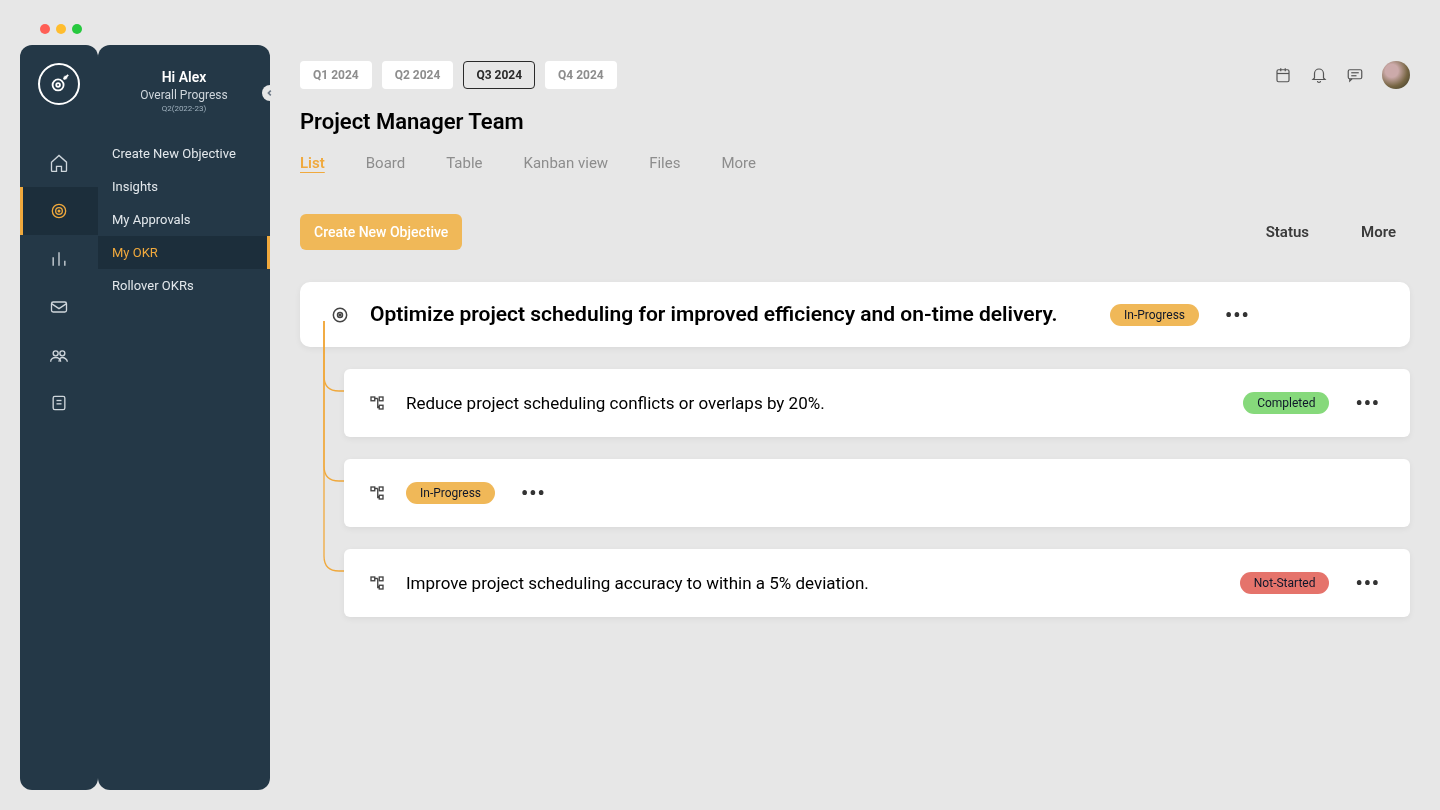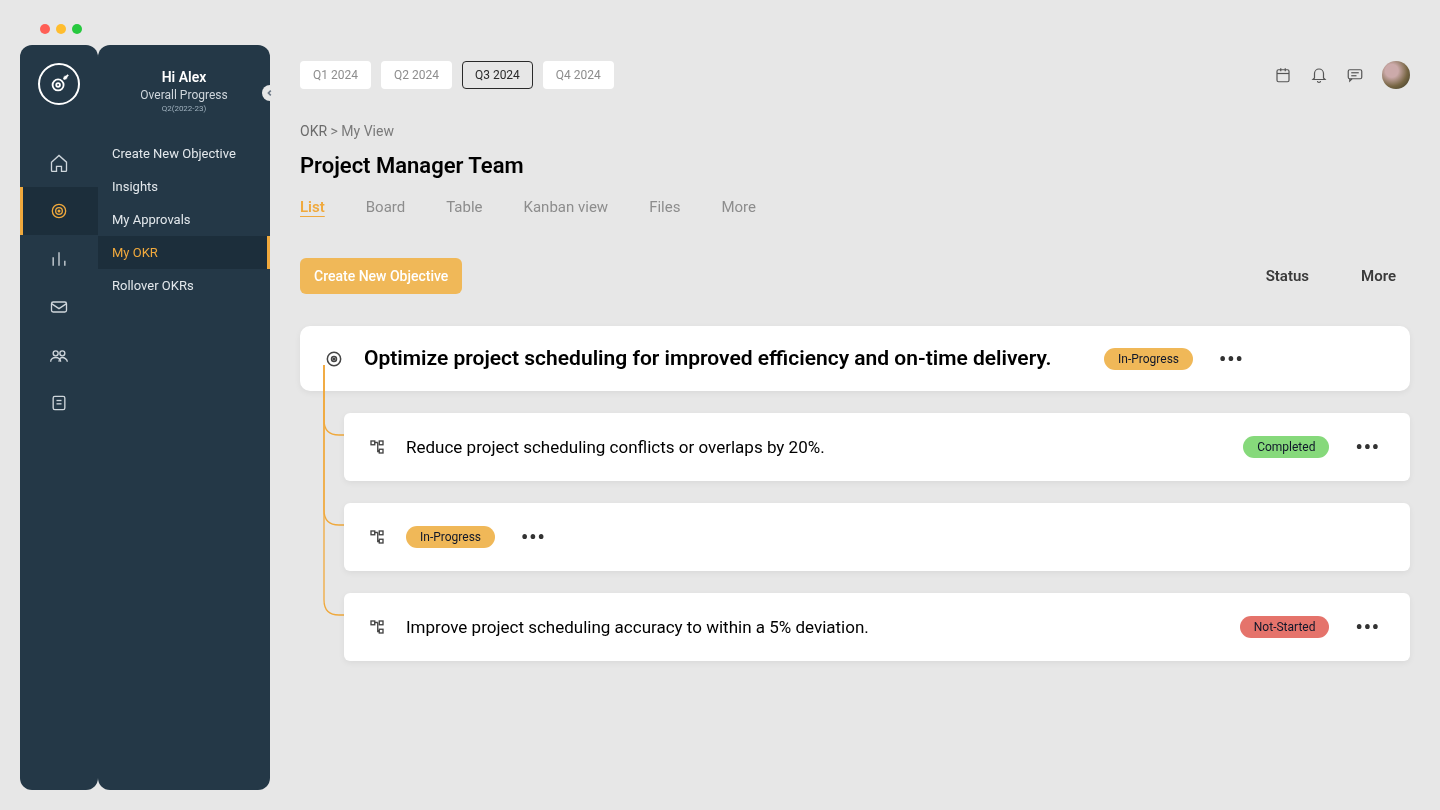--- a/index.html
+++ b/index.html
@@ -31,40 +31,40 @@
   .collapse-btn { position: absolute; right: -8px; top: 40px; width: 16px; height: 16px; background: #e7e7e7; border-radius: 50%; display:flex; align-items:center; justify-content:center; cursor:pointer; }
   .collapse-btn svg { width: 8px; height: 8px; stroke: #6b7785; fill:none; stroke-width:2;}
   .sidebar-menu { margin-top: 14px; display: flex; flex-direction: column; }
   .sidebar-menu .mi { color: #e3e8ec; font-size: 13px; padding: 9px 14px; cursor: pointer; }
   .sidebar-menu .mi.active { background: #1c2e3b; color: #f0a93d; position: relative; }
   .sidebar-menu .mi.active::after { content:""; position:absolute; right:0; top:0; bottom:0; width:3px; background:#f0a93d; }
 
   
   .main { flex: 1; padding: 10px 10px 10px 30px; position: relative; }
   .topbar { display: flex; align-items: center; justify-content: space-between; height: 40px; }
-  .quarters { display: flex; gap: 10px; }
+  .quarters { display: flex; gap: 10px; font-weight: bold; }
   .qbtn { font-size: 12px; color: #8d8d8d; background: #fff; padding: 6px 12px; border-radius: 4px; border: 1px solid transparent; cursor: pointer; }
   .qbtn.active { border: 1px solid #2a2a2a; color: #2a2a2a; background: transparent; }
   .top-icons { display:flex; align-items:center; gap: 18px; }
   .top-icons svg { width: 18px; height: 18px; stroke: #555; fill:none; stroke-width:1.6; cursor:pointer; }
   .avatar { width: 28px; height: 28px; border-radius: 50%; background: radial-gradient(circle at 35% 35%, #caa 25%, #764 60%, #332 100%); cursor:pointer; }
 
   .crumb { margin-top: 28px; font-size: 14px; color: #7a7a7a; }
   .crumb .c1 { color: #6b6b6b; }
   .title { font-size: 22px; font-weight: 600; margin-top: 14px; }
   .viewtabs { display:flex; gap: 41px; margin-top: 20px; font-size: 15px; color: #8d8d8d; }
   .viewtabs .vt { cursor:pointer; }
   .viewtabs .vt.active { color: #f0a93d; font-weight: 600; text-decoration: underline; text-underline-offset: 4px; }
 
   .actions-row { display:flex; align-items:center; justify-content: space-between; margin-top: 42px; }
   .create-btn { background: #f0b858; color: #fff; font-size: 14px; font-weight: 500; padding: 10px 14px; border-radius: 6px; cursor:pointer; border:none; }
   .col-heads { display:flex; gap: 52px; font-size: 15px; font-weight: 600; color: #3a3a3a; padding-right: 14px;}
 
   .cards { margin-top: 32px; position: relative; }
-  .objective-card { background: #fff; border-radius: 10px; padding: 18px 24px; display:flex; align-items:center; gap: 20px; box-shadow: 0 2px 6px rgba(0,0,0,0.06); }
+  .objective-card { background: #fff; border-radius: 10px; padding: 18px 30px; display:flex; align-items:center; gap: 20px; box-shadow: 0 2px 6px rgba(0,0,0,0.06); }
   .obj-icon { width: 20px; height: 20px; flex-shrink:0; }
   .obj-title { font-size: 21px; font-weight: 600; flex: 1; line-height: 1.4; max-width: 720px;}
   .status-pill { padding: 4px 14px; border-radius: 999px; font-size: 12px; color:#0f172a; white-space:nowrap;}
   .st-inprogress { background: #f0b858; }
   .st-completed { background: #86d97b; }
   .st-notstarted { background: #e5736b; }
   .more-dots { font-size: 20px; font-weight: 700; color: #333; cursor:pointer; letter-spacing:1px; padding: 0 6px;}
 
   .krs { margin-left: 44px; position: relative; }
   .kr-card { background:#fff; border-radius:6px; padding: 22px 24px; display:flex; align-items:center; gap: 20px; margin-top: 22px; box-shadow: 0 2px 6px rgba(0,0,0,0.06); position:relative;}
@@ -181,25 +181,20 @@
         <svg viewBox="0 0 24 24">
             <rect x="3" y="5" width="18" height="12" rx="2"></rect>
             <path d="M8 17l-3 3v-3"></path>
             <line x1="7" y1="9" x2="17" y2="9"></line>
             <line x1="7" y1="13" x2="14" y2="13"></line>
           </svg>
         <div class="avatar"></div>
       </div>
     </div>
 
-    <div class="crumb">
-      <span class="c1">OKR</span>
-      <span> &gt; </span>
-      <span>My View</span>
-    </div>
 
     <div class="title">Project Manager Team</div>
 
     <div class="viewtabs" id="viewtabs">
         <span class="vt active">List</span>
         <span class="vt">Board</span>
         <span class="vt">Table</span>
         <span class="vt">Kanban view</span>
         <span class="vt">Files</span>
         <span class="vt">More</span>

